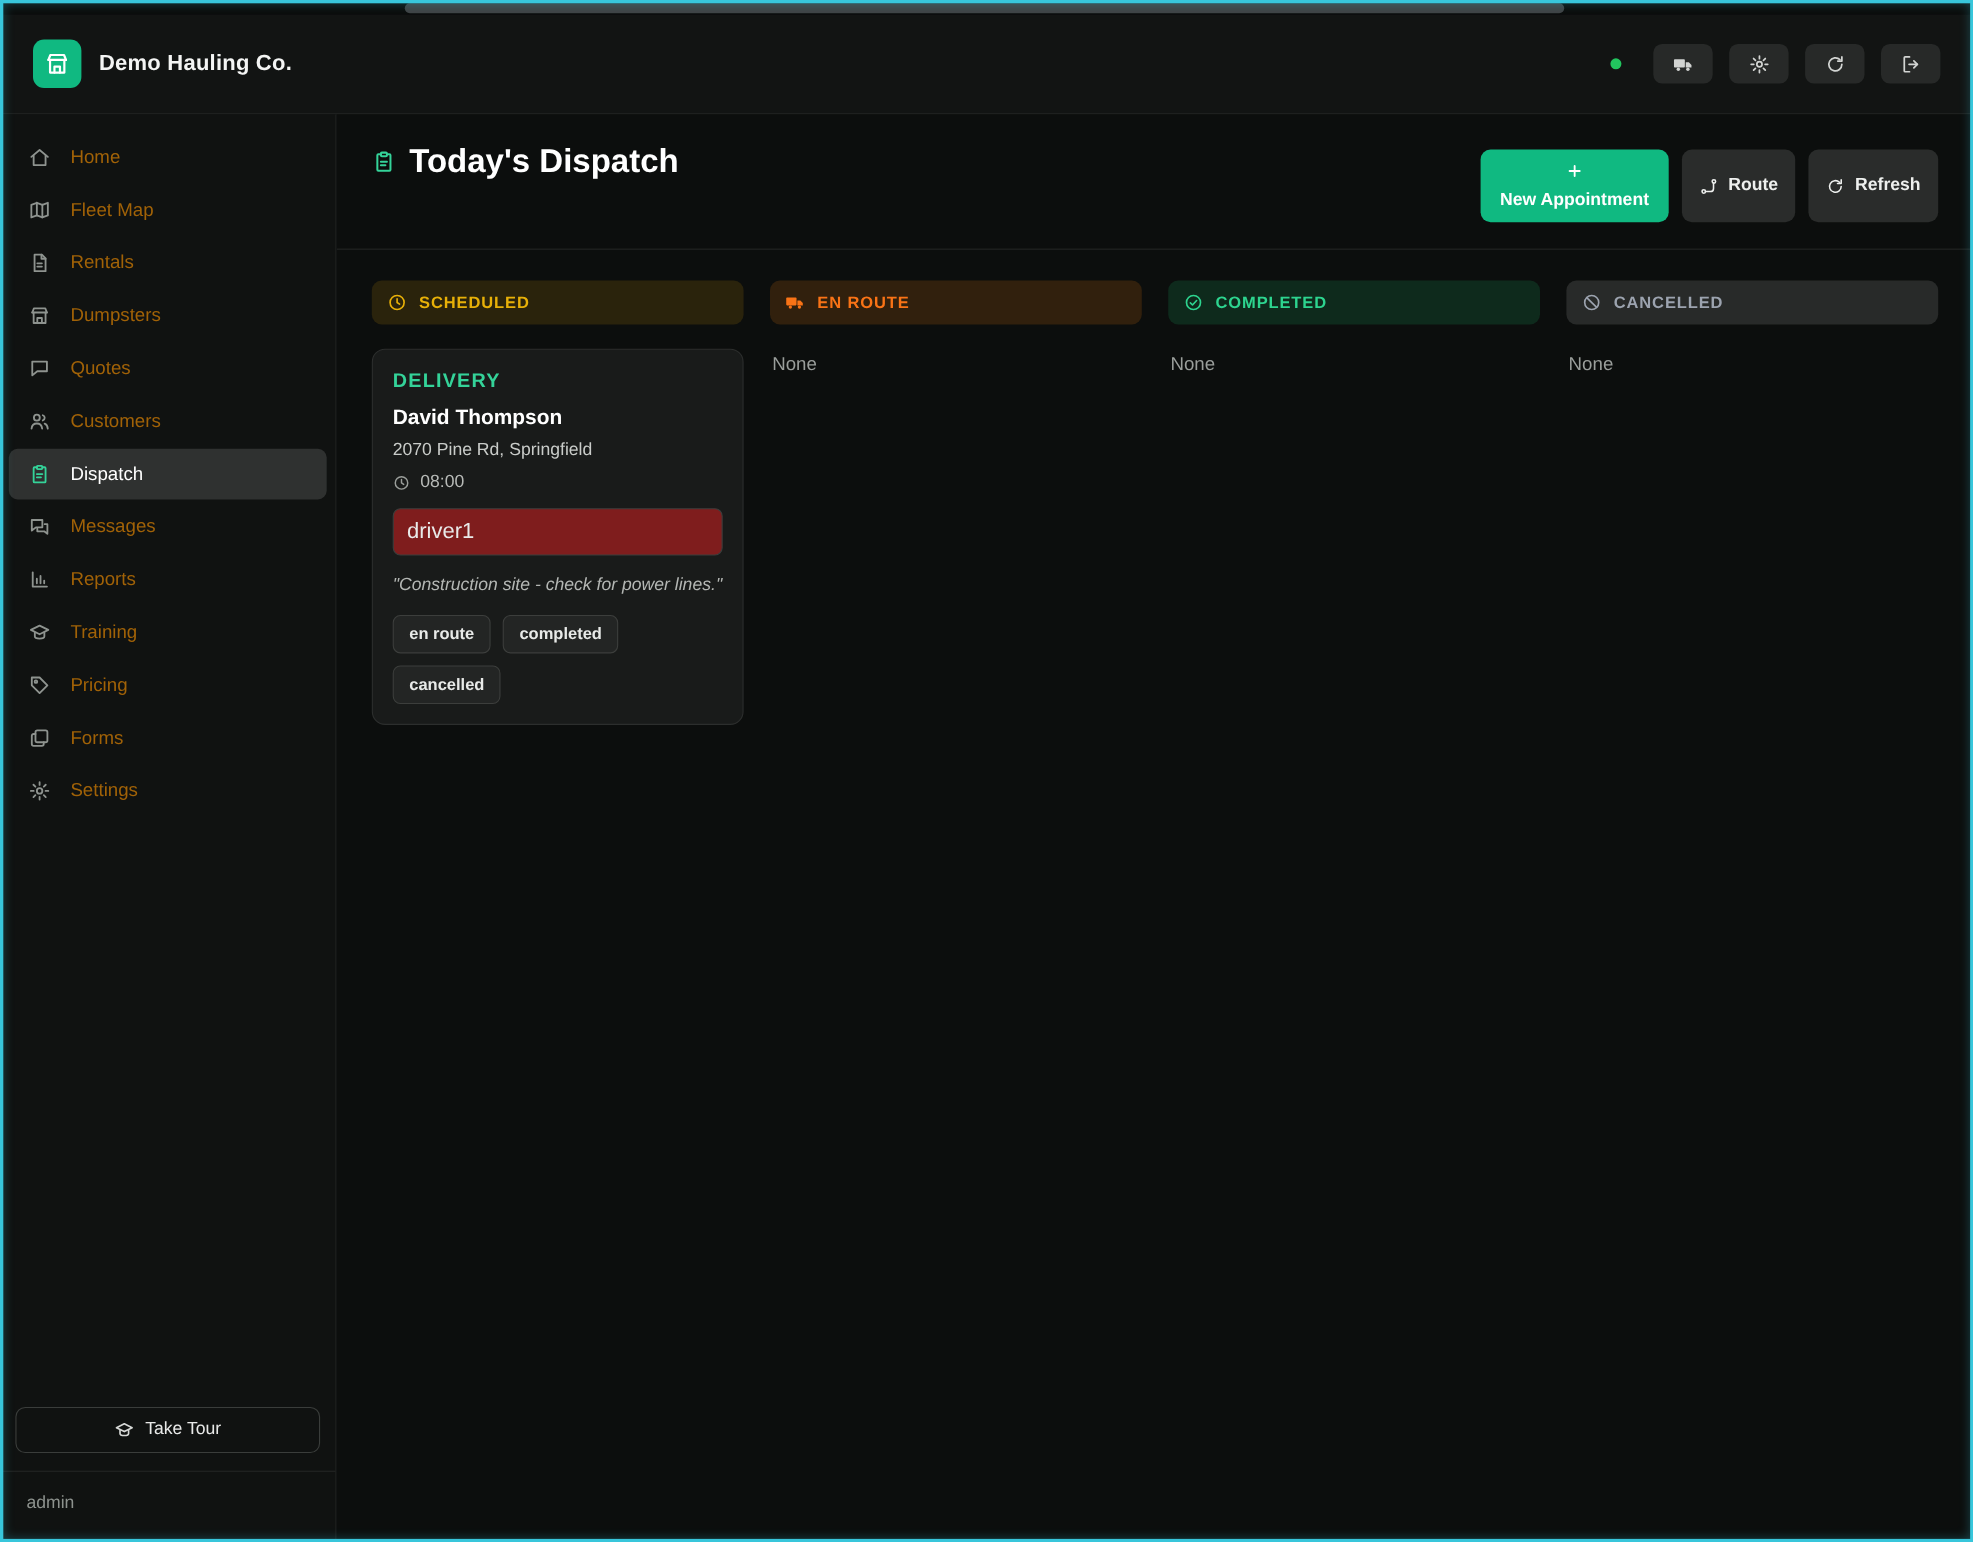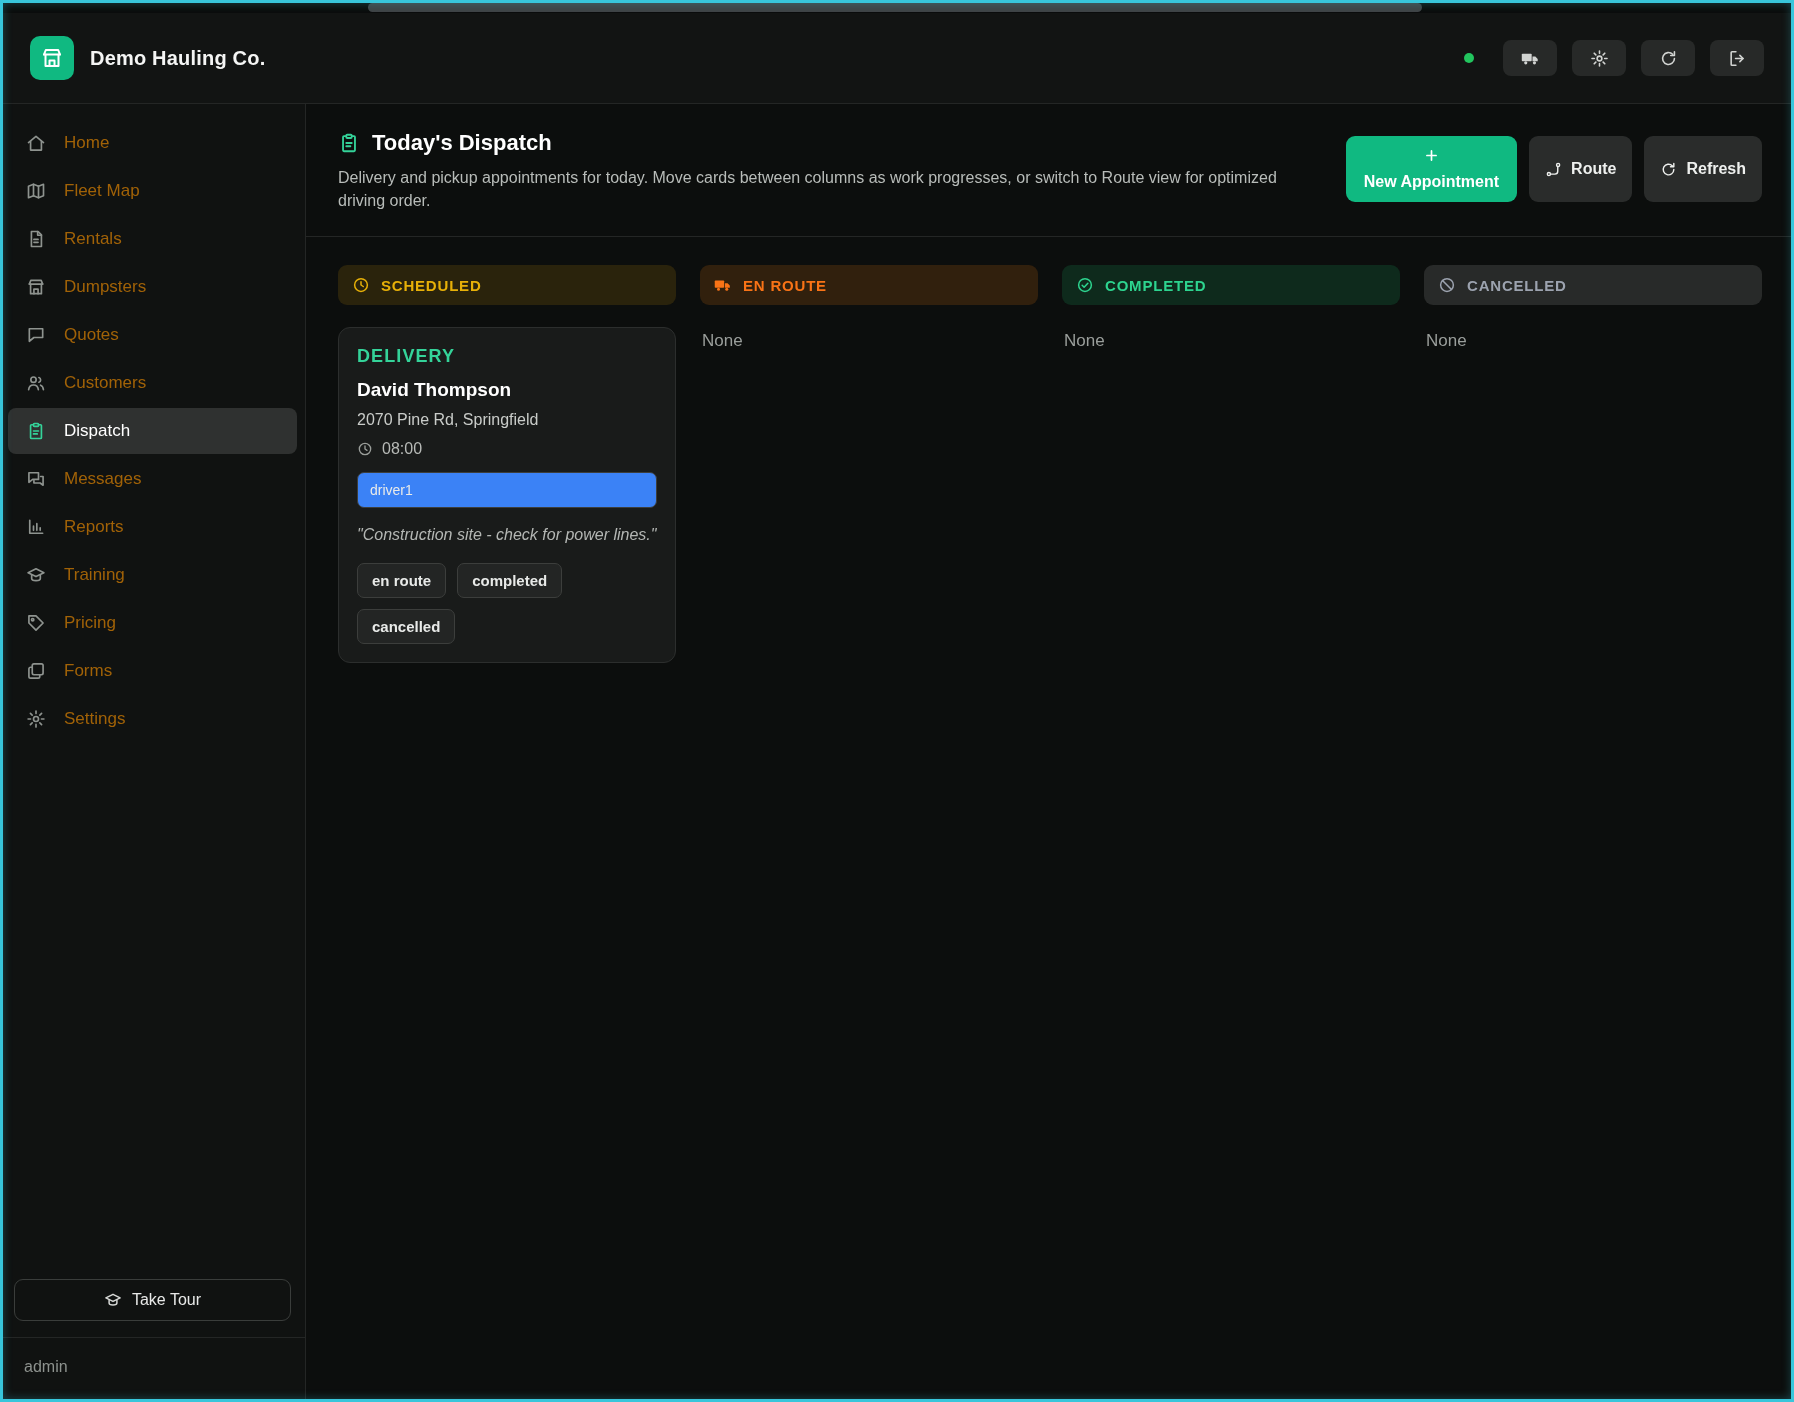--- a/index.html
+++ b/index.html
@@ -32,21 +32,21 @@
   .sidebar-bottom{margin-top:auto;padding:14px 14px 16px;}
   .tour-btn{width:100%;height:42px;border-radius:9px;border:1px solid #3a3d3b;background:transparent;color:#e8e9e8;
             font-size:16px;display:flex;align-items:center;justify-content:center;gap:10px;font-family:inherit;cursor:pointer;}
   .tour-btn .ic{width:18px;height:18px;color:#d6d8d6;}
   .sidebar-footer{border-top:1px solid #242625;padding:20px 24px 26px;color:#8d928e;font-size:16px;}
   
   .main{flex:1;padding:26px 32px 0;box-sizing:border-box;overflow:hidden;background:#0c0e0d;}
   .page-head{display:flex;align-items:flex-start;}
   .title-row{display:flex;align-items:center;gap:12px;}
   .title-ic{color:#34d399;width:22px;height:22px;}
-  .page-title{margin:0;font-size:22px;color:#ffffff;font-weight:bold;}
+  .page-title{margin:0;font-size:30px;color:#ffffff;font-weight:bold;}
   .subtitle{margin:10px 0 0;color:#b8bcb9;font-size:16px;line-height:1.45;max-width:980px;}
   .page-actions{margin-left:auto;display:flex;gap:12px;align-items:center;padding-top:6px;}
   .btn{display:flex;align-items:center;gap:9px;border:none;border-radius:9px;font-family:inherit;font-size:16px;font-weight:bold;cursor:pointer;}
   .btn .ic{width:17px;height:17px;}
   .btn-green{background:#10b981;color:#ffffff;padding:11px 18px;flex-direction:column;}
   .btn-dark{background:#2a2c2b;color:#eef0ee;padding:24px 16px;}
   .divider{border-bottom:1px solid #242625;margin:24px -32px 0;}
   
   .board{display:grid;grid-template-columns:repeat(4,1fr);gap:24px;margin-top:28px;}
   .col-head{height:40px;border-radius:9px;display:flex;align-items:center;gap:11px;padding:0 14px;font-weight:bold;font-size:15px;letter-spacing:.8px;box-sizing:border-box;}
@@ -56,21 +56,21 @@
   .ch-completed{background:#0e2a1c;color:#2dd48f;}
   .ch-cancelled{background:#282a29;color:#9ca3af;}
   .empty{margin:26px 2px;color:#9a9e9b;font-size:17px;}
   
   .card{margin-top:22px;background:#191b1a;border:1px solid #2c2e2d;border-radius:12px;padding:18px;cursor:grab;}
   .card-type{color:#34d399;font-weight:bold;font-size:18px;letter-spacing:1.1px;}
   .card-name{margin-top:12px;color:#ffffff;font-weight:bold;font-size:19px;}
   .card-addr{margin-top:10px;color:#c9ccc9;font-size:16px;}
   .card-time{margin-top:11px;display:flex;align-items:center;gap:9px;color:#b7bab7;font-size:16px;}
   .card-time .ic{width:16px;height:16px;color:#9a9e9a;}
-  .driver-select{margin-top:14px;background:#3b82f6;border:1px solid #3c3e3c;border-radius:7px;padding:9px 12px;color:#e9eae9;font-size:14px;cursor:pointer;}
+  .driver-select{margin-top:14px;background:#7f1d1d;border:1px solid #3c3e3c;border-radius:7px;padding:9px 12px;color:#e9eae9;font-size:20px;cursor:pointer;}
   .card-note{margin-top:16px;color:#b4b7b4;font-style:italic;font-size:16px;line-height:1.4;}
   .card-actions{margin-top:16px;display:flex;flex-wrap:wrap;gap:11px;}
   .chip{background:#232524;border:1px solid #3c3e3c;border-radius:7px;padding:8px 14px;color:#e8eae8;font-size:15px;font-weight:bold;font-family:inherit;cursor:pointer;}
 </style>
 </head>
 <body>
 
 <div class="stage">
   <div class="frame"></div>
 
@@ -280,21 +280,20 @@
           <div class="title-row">
             <span class="ic title-ic">
                 <svg viewBox="0 0 24 24" fill="none" stroke="currentColor" stroke-width="2" stroke-linecap="round" stroke-linejoin="round">
                   <path d="M9 4.5H6.5a1 1 0 0 0-1 1V20a1 1 0 0 0 1 1h11a1 1 0 0 0 1-1V5.5a1 1 0 0 0-1-1H15"></path>
                   <rect x="9" y="3" width="6" height="3.5" rx="1"></rect>
                   <path d="M9 12h6M9 15.5h4.5"></path>
                 </svg>
               </span>
             <h1 class="page-title">Today's Dispatch</h1>
           </div>
-          <p class="subtitle">Delivery and pickup appointments for today. Move cards between columns as work progresses, or switch to Route view for optimized driving order.</p>
         </div>
         <div class="page-actions">
           <button class="btn btn-green">
             <span class="ic">
                 <svg viewBox="0 0 24 24" fill="none" stroke="currentColor" stroke-width="2.4" stroke-linecap="round">
                   <path d="M12 5.5v13M5.5 12h13"></path>
                 </svg>
               </span>
             <span>New Appointment</span>
           </button>

